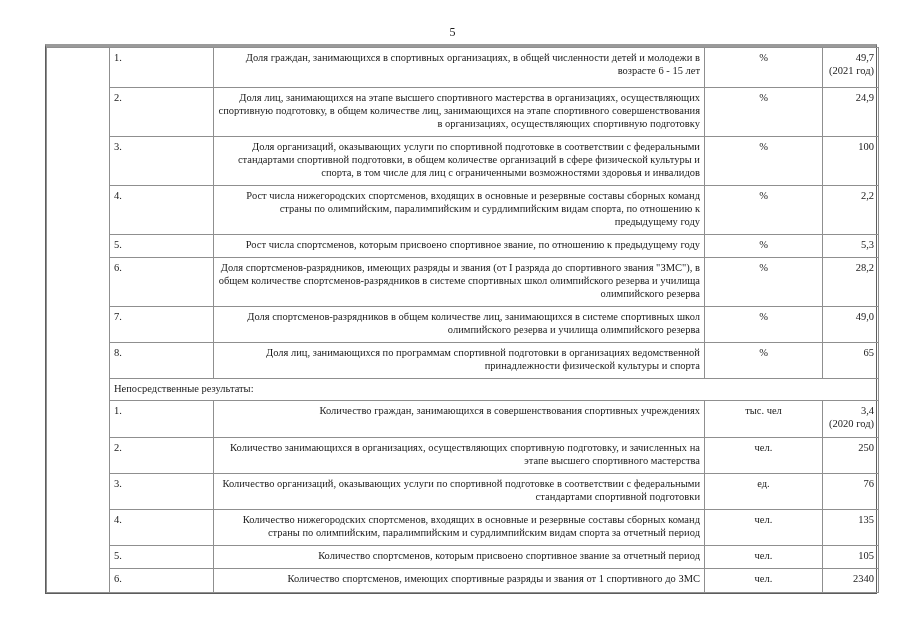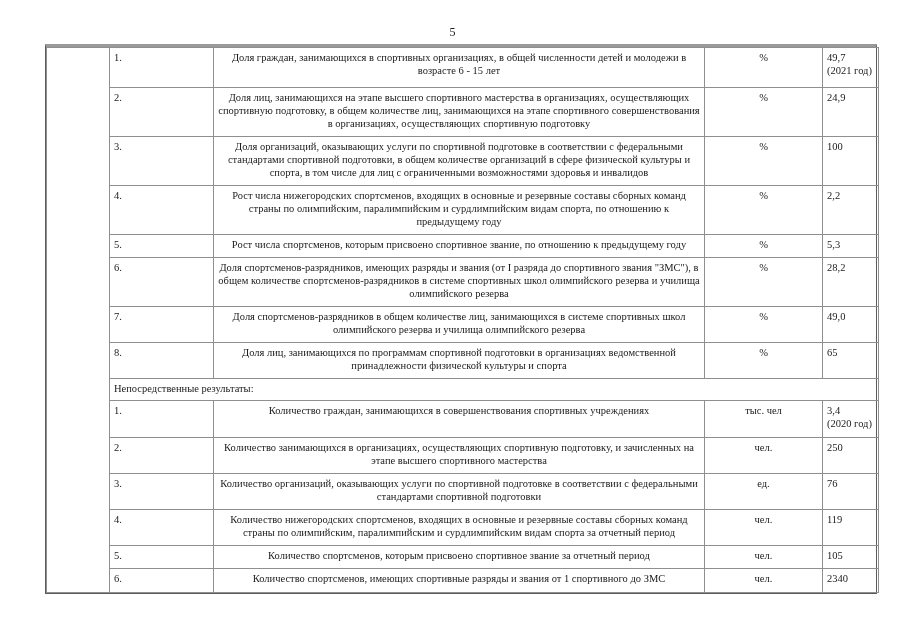--- a/index.html
+++ b/index.html
@@ -38,23 +38,23 @@
   }
   table.doc-table td {
     border: 1px solid #8f8f8f;
     vertical-align: top;
     padding: 3px 4px 2px 4px;
     font-size: 10.5px;
     line-height: 13px;
   }
   td.c-margin { border-left: none; border-top: none; border-bottom: none; }
   td.c-num { padding-left: 10px; }
-  td.c-desc { padding-left: 4px; padding-right: 8px; text-align: center; margin-left: 10px; }
+  td.c-desc { padding-left: 4px; padding-right: 8px; text-align: right; margin-left: 10px; }
   td.c-unit { text-align: center; }
-  td.c-val { text-align: left; padding-left: 2px; padding-right: 2px; }
+  td.c-val { text-align: right; padding-left: 2px; padding-right: 2px; }
   td.c-section { padding-left: 3px; margin-left: 36px; }
   
   tr.h40 { height: 40px; } tr.h49 { height: 49px; } tr.h23 { height: 23px; }
   tr.h36 { height: 36px; } tr.h22 { height: 22px; } tr.h37 { height: 37px; }
   tr.h24 { height: 24px; }
 </style>
 </head>
 <body>
 
 <div class="page">
@@ -144,21 +144,21 @@
         <tr class="h36">
           <td class="c-num">3.</td>
           <td class="c-desc">Количество организаций, оказывающих услуги по спортивной подготовке в соответствии с федеральными стандартами спортивной подготовки</td>
           <td class="c-unit">ед.</td>
           <td class="c-val">76</td>
         </tr>
         <tr class="h36">
           <td class="c-num">4.</td>
           <td class="c-desc">Количество нижегородских спортсменов, входящих в основные и резервные составы сборных команд страны по олимпийским, паралимпийским и сурдлимпийским видам спорта за отчетный период</td>
           <td class="c-unit">чел.</td>
-          <td class="c-val">119</td>
+          <td class="c-val">135</td>
         </tr>
         <tr class="h23">
           <td class="c-num">5.</td>
           <td class="c-desc">Количество спортсменов, которым присвоено спортивное звание за отчетный период</td>
           <td class="c-unit">чел.</td>
           <td class="c-val">105</td>
         </tr>
         <tr class="h24">
           <td class="c-num">6.</td>
           <td class="c-desc">Количество спортсменов, имеющих спортивные разряды и звания от 1 спортивного до ЗМС</td>

